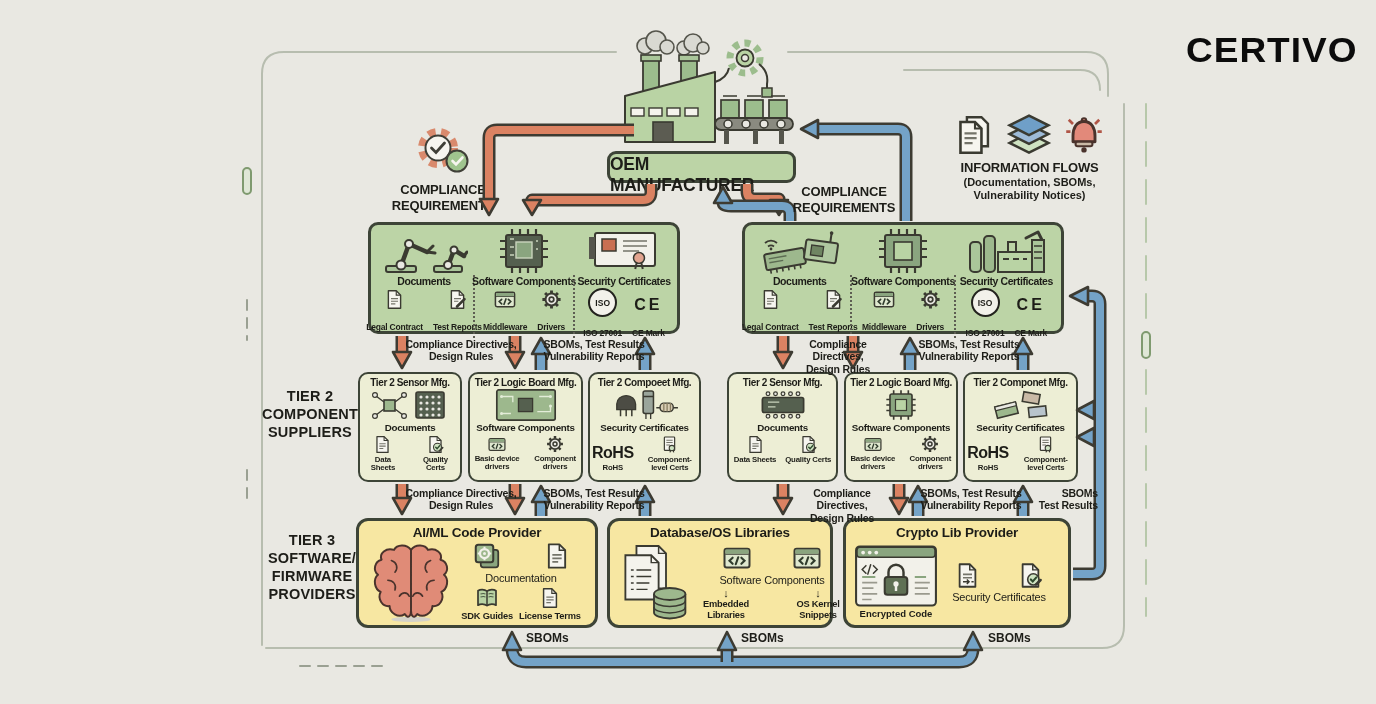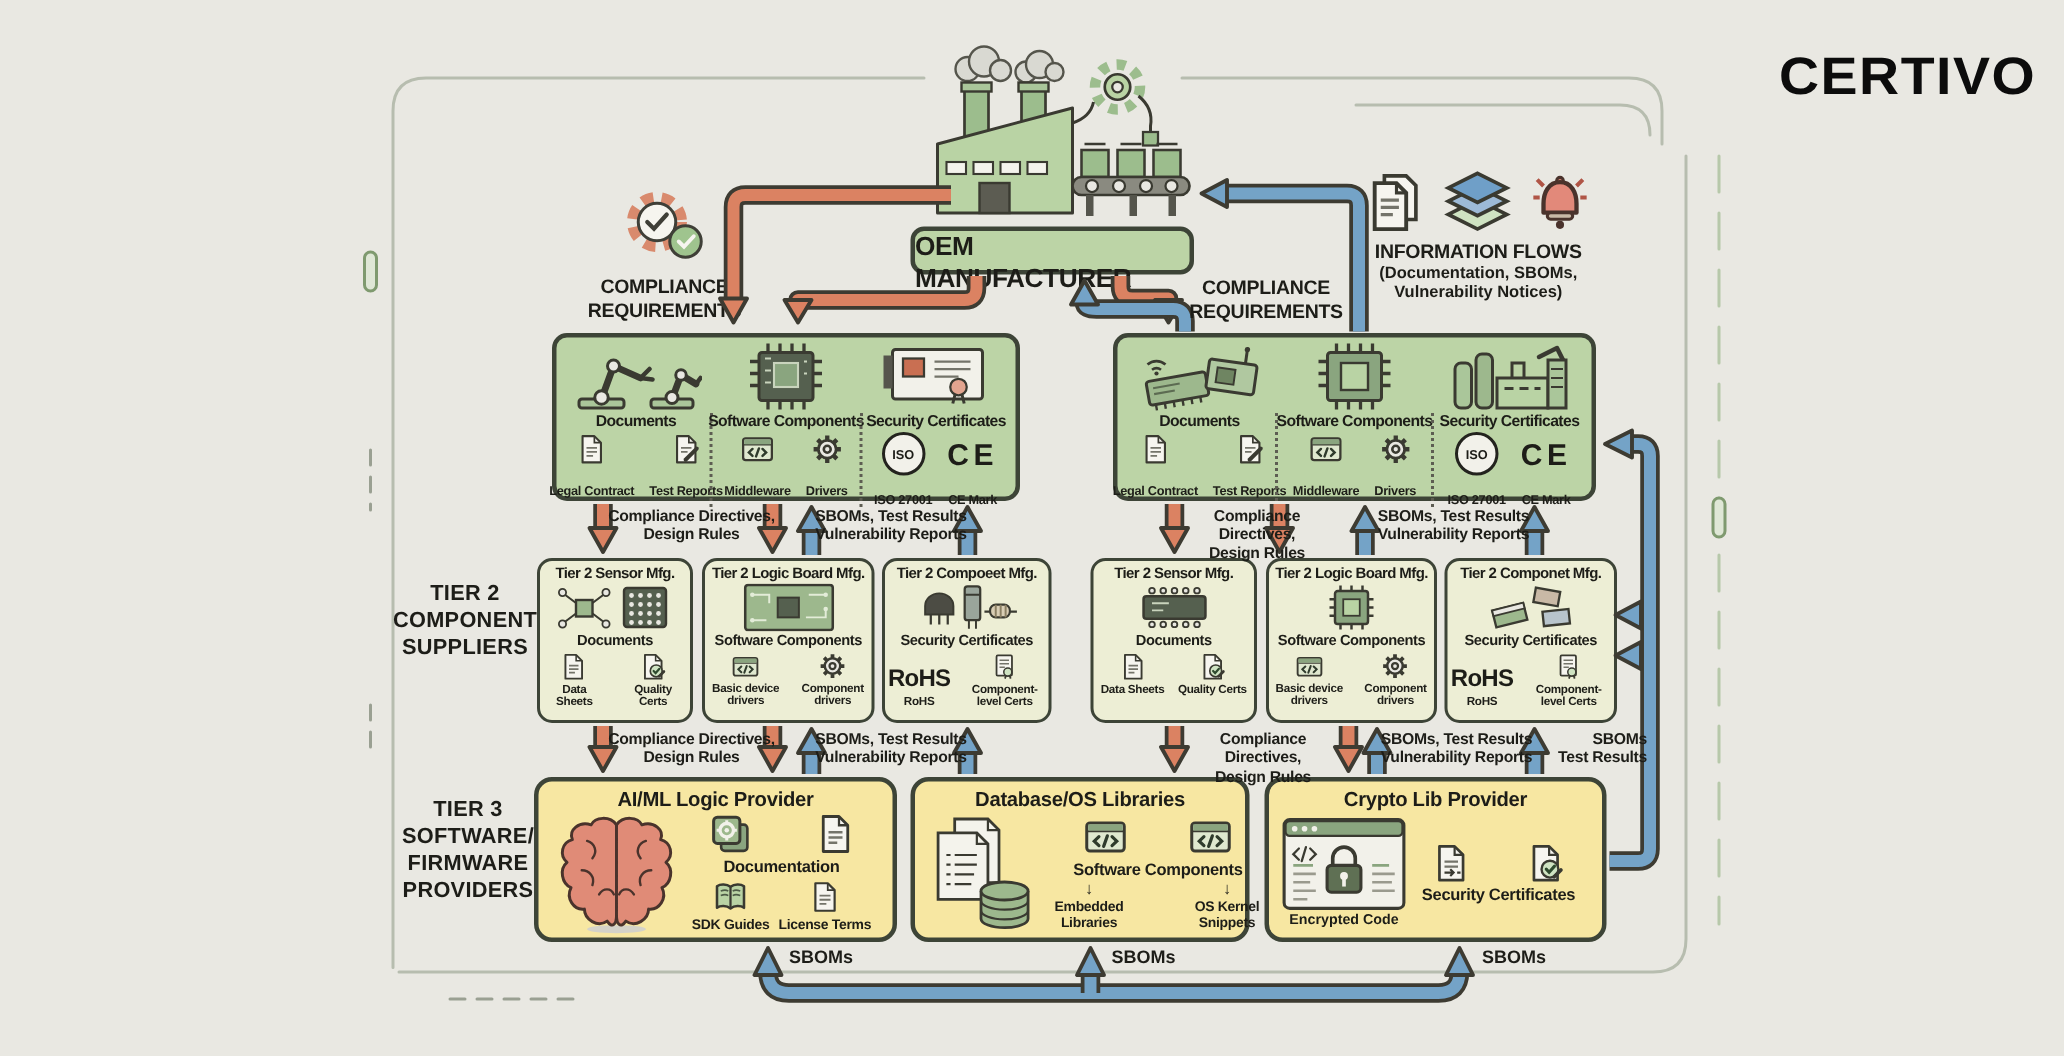--- a/index.html
+++ b/index.html
@@ -40,41 +40,41 @@
   .t1illus>div{flex:1;display:flex;justify-content:center;align-items:center;}
   .t1cols{flex:1;display:flex;}
   .t1col{flex:1;display:flex;flex-direction:column;align-items:center;padding:0 1px;min-width:0;}
   .t1col+.t1col{border-left:2px dotted #5d5d52;}
   .colhead{font-size:10.5px;font-weight:800;letter-spacing:-.4px;white-space:nowrap;}
   .items{display:flex;gap:10px;margin-top:1px;align-items:flex-end;}
   .item{display:flex;flex-direction:column;align-items:center;gap:11px;}
   .item .lab{font-size:8.5px;font-weight:700;white-space:nowrap;letter-spacing:-.2px;}
   .iso{width:25px;height:25px;border:2.4px solid #23231e;border-radius:50%;background:#f2f1ea;
        display:grid;place-items:center;font-size:8.5px;font-weight:900;}
-  .ce{font-size:20px;font-weight:900;letter-spacing:3px;line-height:25px;}
+  .ce{font-size:16px;font-weight:900;letter-spacing:3px;line-height:25px;}
   
   .t2box{background:#edeed5;border:2.5px solid #3d4437;border-radius:10px;box-sizing:border-box;
          display:flex;flex-direction:column;align-items:center;padding:3px 2px 2px;z-index:3;}
   .t2title{font-size:10px;font-weight:800;white-space:nowrap;letter-spacing:-.4px;}
   .t2icon{height:32px;display:flex;align-items:center;gap:6px;margin:1px 0;}
   .t2head{font-size:9.8px;font-weight:800;white-space:nowrap;letter-spacing:-.3px;}
   .t2items{display:flex;gap:9px;align-items:flex-end;margin-top:1px;}
   .t2item{display:flex;flex-direction:column;align-items:center;gap:1px;max-width:56px;}
   .t2item .lab{font-size:7.8px;font-weight:700;text-align:center;line-height:1.08;letter-spacing:-.2px;}
   .rohsbig{font-size:16px;font-weight:900;letter-spacing:-.5px;line-height:20px;}
   
   .t3box{background:#f7e7a2;border:3px solid #3d4437;border-radius:12px;box-sizing:border-box;
          padding:4px 8px 2px;z-index:3;display:flex;flex-direction:column;}
   .t3title{text-align:center;font-size:13.5px;font-weight:800;letter-spacing:-.2px;}
   .t3body{display:flex;align-items:center;flex:1;}
   .t3left{display:flex;flex-direction:column;align-items:center;gap:1px;}
   .t3left .lab{font-size:9.5px;font-weight:800;white-space:nowrap;}
   .t3right{flex:1;display:flex;flex-direction:column;align-items:center;}
   .t3icons{display:flex;gap:40px;align-items:flex-end;}
-  .t3head{font-size:11px;font-weight:700;letter-spacing:-.2px;margin-top:1px;}
+  .t3head{font-size:11px;font-weight:400;letter-spacing:-.2px;margin-top:1px;}
   .t3items{display:flex;gap:6px;margin-top:2px;align-items:flex-start;}
   .t3item{display:flex;flex-direction:column;align-items:center;gap:1px;}
   .t3item .lab{font-size:9.3px;font-weight:700;text-align:center;line-height:1.1;letter-spacing:-.2px;}
   .t3item .lab.wrap{width:72px;}
   .dna{font-size:11px;font-weight:900;line-height:10px;}
   
   .infoicons{display:flex;gap:8px;justify-content:center;align-items:center;}
 </style>
 </head>
 <body>
@@ -375,21 +375,21 @@
     <span class="line">COMPLIANCE</span>
     <span class="line">REQUIREMENTS</span>
   </div>
 </div>
 
 <div class="abs biglab" style="left:779px;top:184px;width:130px;z-index:6">
   <span class="line">COMPLIANCE</span>
   <span class="line">REQUIREMENTS</span>
 </div>
 
-<div class="abs" style="left:893px;top:112px;width:185px;z-index:6">
+<div class="abs" style="left:937px;top:112px;width:185px;z-index:6">
   <div class="infoicons">
     <svg width="42" height="46" viewBox="0 0 26 26">
           <use href="#s-docstack"></use>
         </svg>
     <svg width="50" height="46" viewBox="0 0 26 26">
           <use href="#s-layers"></use>
         </svg>
     <svg width="44" height="46" viewBox="0 0 26 26">
           <use href="#s-bell"></use>
         </svg>
@@ -836,21 +836,21 @@
 <div class="abs flowlab" style="left:914px;top:487px;width:114px">
   <span class="line">SBOMs, Test Results</span>
       <span class="line">Vulnerability Reports</span>
     </div>
 <div class="abs flowlab" style="left:1010px;top:487px;width:88px;text-align:right">
   <span class="line">SBOMs</span>
       <span class="line">Test Results</span>
     </div>
 
 <div class="abs t3box" style="left:356px;top:518px;width:242px;height:110px">
-  <div class="t3title">AI/ML Logic Provider</div>
+  <div class="t3title">AI/ML Code Provider</div>
   <div class="t3body">
     <div class="t3left">
       <svg width="88" height="82" viewBox="0 0 92 92">
         <ellipse cx="46" cy="88" rx="22" ry="3" fill="#d4d2c9"></ellipse>
         <path d="M46,10 C41,3 30,4 27,10 C18,7 10,14 13,21 C5,23 3,33 9,38 C3,43 5,54 12,57 C8,65 14,74 22,73 C22,81 32,87 39,82 C43,88 46,84 46,78 Z" fill="#e08b77" stroke="#4a332c" stroke-width="2.2" stroke-linejoin="round"></path>
         <path d="M46,10 C51,3 62,4 65,10 C74,7 82,14 79,21 C87,23 89,33 83,38 C89,43 87,54 80,57 C84,65 78,74 70,73 C70,81 60,87 53,82 C49,88 46,84 46,78 Z" fill="#e08b77" stroke="#4a332c" stroke-width="2.2" stroke-linejoin="round"></path>
         <path d="M24,22 C30,24 32,30 28,35 M20,44 C26,44 30,49 28,55 M33,62 C36,57 42,57 44,62 M68,22 C62,24 60,30 64,35 M72,44 C66,44 62,49 64,55 M59,62 C56,57 50,57 48,62" fill="none" stroke="#4a332c" stroke-width="1.8" stroke-linecap="round"></path>
       </svg>
     </div>
     <div class="t3right">

